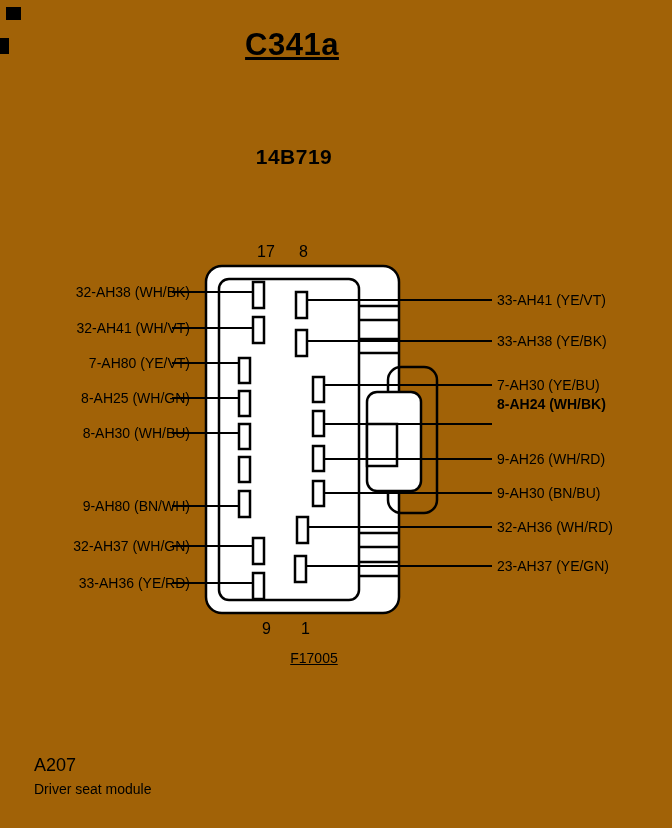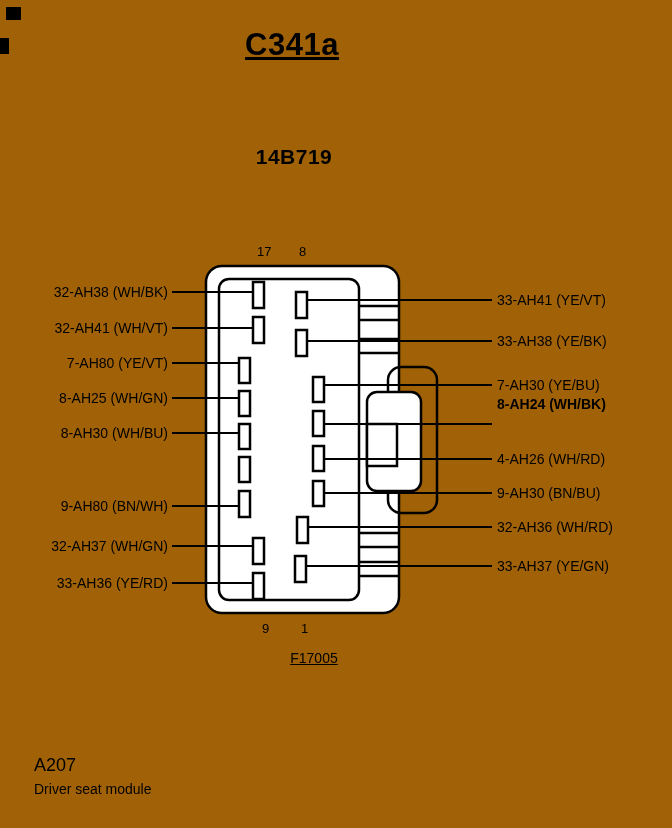--- a/index.html
+++ b/index.html
@@ -22,23 +22,23 @@
   #subtitle {
     position: absolute; top: 97px; left: 0; width: 588px;
     text-align: center; font-size: 21px; font-weight: bold;
     letter-spacing: 0.5px;
     margin-top: 48px;
   }
   .label {
     position: absolute; font-size: 14px; line-height: 16px;
     white-space: nowrap; color: #000;
   }
-  .label.left  { right: 504px; text-align: right; }
+  .label.left  { right: 482px; text-align: right; }
   .label.right { left: 497px; text-align: left; }
-  .pin-num { position: absolute; font-size: 13px; line-height: 16px; }
+  .pin-num { position: absolute; font-size: 16px; line-height: 16px; }
   #figure-code {
     position: absolute; top: 650px; left: 249px; width: 130px;
     text-align: center; font-size: 14px; text-decoration: underline;
   }
   #footer-id   { position: absolute; top: 755px; left: 34px; font-size: 18px; }
   #footer-name { position: absolute; top: 781px; left: 34px; font-size: 14px; }
   svg.diagram { position: absolute; top: 0; left: 0; }
 </style>
 </head>
 <body>
@@ -129,23 +129,23 @@
   <div class="label left" style="top:390px;margin-left:15px;">8-AH25 (WH/GN)</div>
   <div class="label left" style="top:425px;">8-AH30 (WH/BU)</div>
   <div class="label left" style="top:498px;text-align:right;">9-AH80 (BN/WH)</div>
   <div class="label left" style="top:538px;">32-AH37 (WH/GN)</div>
   <div class="label left" style="top:575px;margin-left:14px;">33-AH36 (YE/RD)</div>
 
   <div class="label right" style="top:292px;">33-AH41 (YE/VT)</div>
   <div class="label right" style="top:333px;">33-AH38 (YE/BK)</div>
   <div class="label right" style="top:377px;">7-AH30 (YE/BU)</div>
   <div class="label right" style="top:396px;font-weight:bold;">8-AH24 (WH/BK)</div>
-  <div class="label right" style="top:451px;">4-AH26 (WH/RD)</div>
+  <div class="label right" style="top:451px;">9-AH26 (WH/RD)</div>
   <div class="label right" style="top:485px;">9-AH30 (BN/BU)</div>
   <div class="label right" style="top:519px;">32-AH36 (WH/RD)</div>
-  <div class="label right" style="top:558px;">33-AH37 (YE/GN)</div>
+  <div class="label right" style="top:558px;">23-AH37 (YE/GN)</div>
 
   <div id="figure-code">F17005</div>
 
   <div id="footer-id">A207</div>
   <div id="footer-name">Driver seat module</div>
 
 </div>
 
 </body></html>

